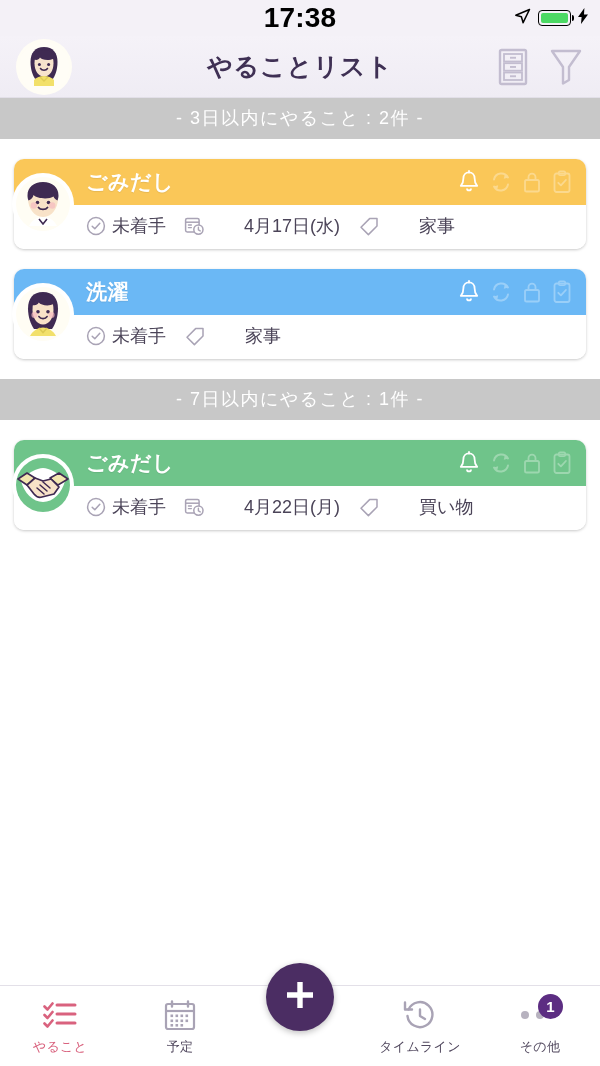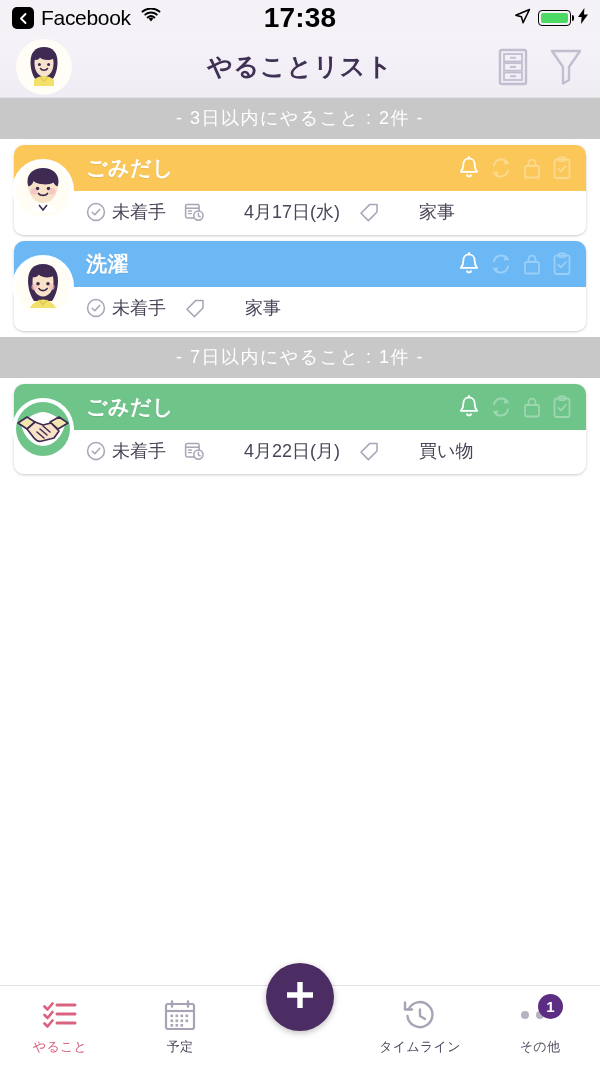--- a/index.html
+++ b/index.html
@@ -64,21 +64,21 @@
   .section-head{
     background:#c8c8c8; color:#ffffff;
     text-align:center; font-size:18px; font-weight:400;
     padding:8px 0 9px; letter-spacing:1.5px;
     flex:0 0 auto;
   }
 
   
   .list{ flex:1 1 auto; overflow:hidden; background:#fff; }
   .card{
-    margin:6px 14px; border-radius:10px; background:#fff;
+    margin:20px 14px; border-radius:10px; background:#fff;
     box-shadow:0 1px 3px rgba(0,0,0,.22);
     position:relative; overflow:visible;text-align:center;
   }
   .card-head{
     height:46px; border-radius:10px 10px 0 0;
     display:flex; align-items:center; padding:0 14px 0 72px;
     position:relative;
   }
   .card-title{
     color:#ffffff; font-size:21px; font-weight:700; letter-spacing:.5px;
@@ -130,36 +130,20 @@
   }
   .dots{ display:flex; align-items:center; gap:7px; }
   .dot{ width:8px;height:8px;border-radius:50%;background:#b7b2bf; }
 </style>
 </head>
 <body>
 
 <div class="app">
 
   <div class="statusbar">
-    <div class="sb-left">
-      <span class="sb-back">
-        <svg width="13" height="13" viewBox="0 0 13 13">
-            <path d="M8.5 2L4 6.5 8.5 11" stroke="#fff" stroke-width="1.9" fill="none" stroke-linecap="round" stroke-linejoin="round"></path>
-          </svg>
-      </span>
-      <span class="sb-app">Facebook</span>
-      <span class="sb-wifi">
-        <svg width="22" height="16" viewBox="0 0 22 16">
-          <path d="M11 13.6l2.4-3c-1.4-1.1-3.4-1.1-4.8 0l2.4 3z" fill="#000"></path>
-          <path d="M5.3 6.6C8.5 3.9 13.5 3.9 16.7 6.6" stroke="#000" stroke-width="2" fill="none" stroke-linecap="round"></path>
-          <path d="M7.6 9.5c2-1.6 4.8-1.6 6.8 0" stroke="#000" stroke-width="2" fill="none" stroke-linecap="round"></path>
-          <path d="M2.6 3.6C7.5-.4 14.5-.4 19.4 3.6" stroke="#000" stroke-width="2" fill="none" stroke-linecap="round"></path>
-        </svg>
-      </span>
-    </div>
     <div class="sb-time">17:38</div>
     <div class="sb-right">
       <span>
         <svg width="17" height="17" viewBox="0 0 17 17">
             <path d="M15.5 1.5L1.8 7.2l5.6 1.6 1.7 5.9 6.4-13.2z" fill="none" stroke="#000" stroke-width="1.5" stroke-linejoin="round"></path>
           </svg>
       </span>
       <span class="battery">
           <span></span>
         </span>

